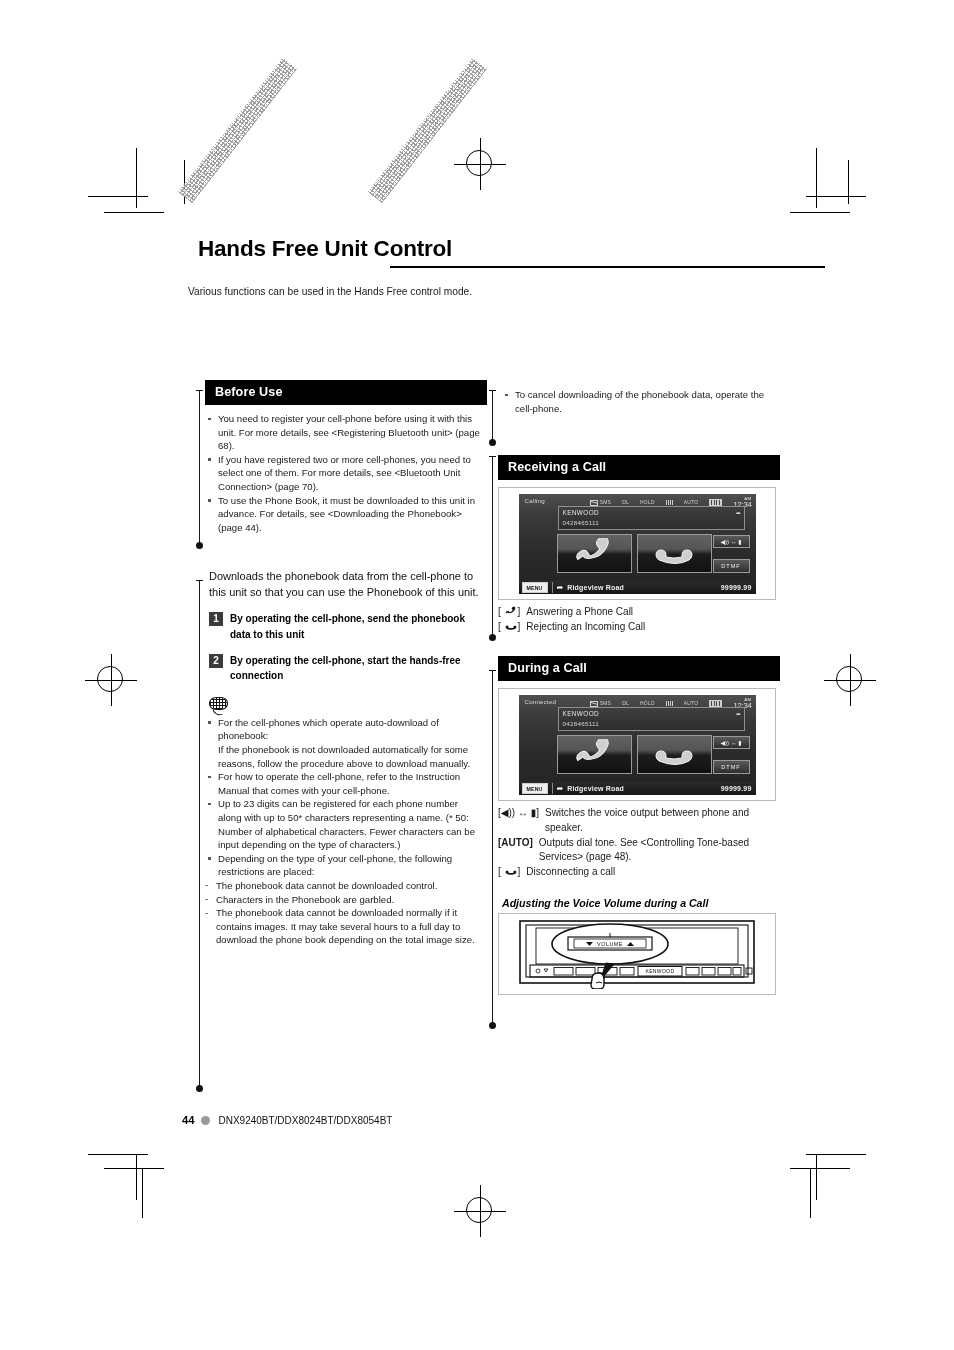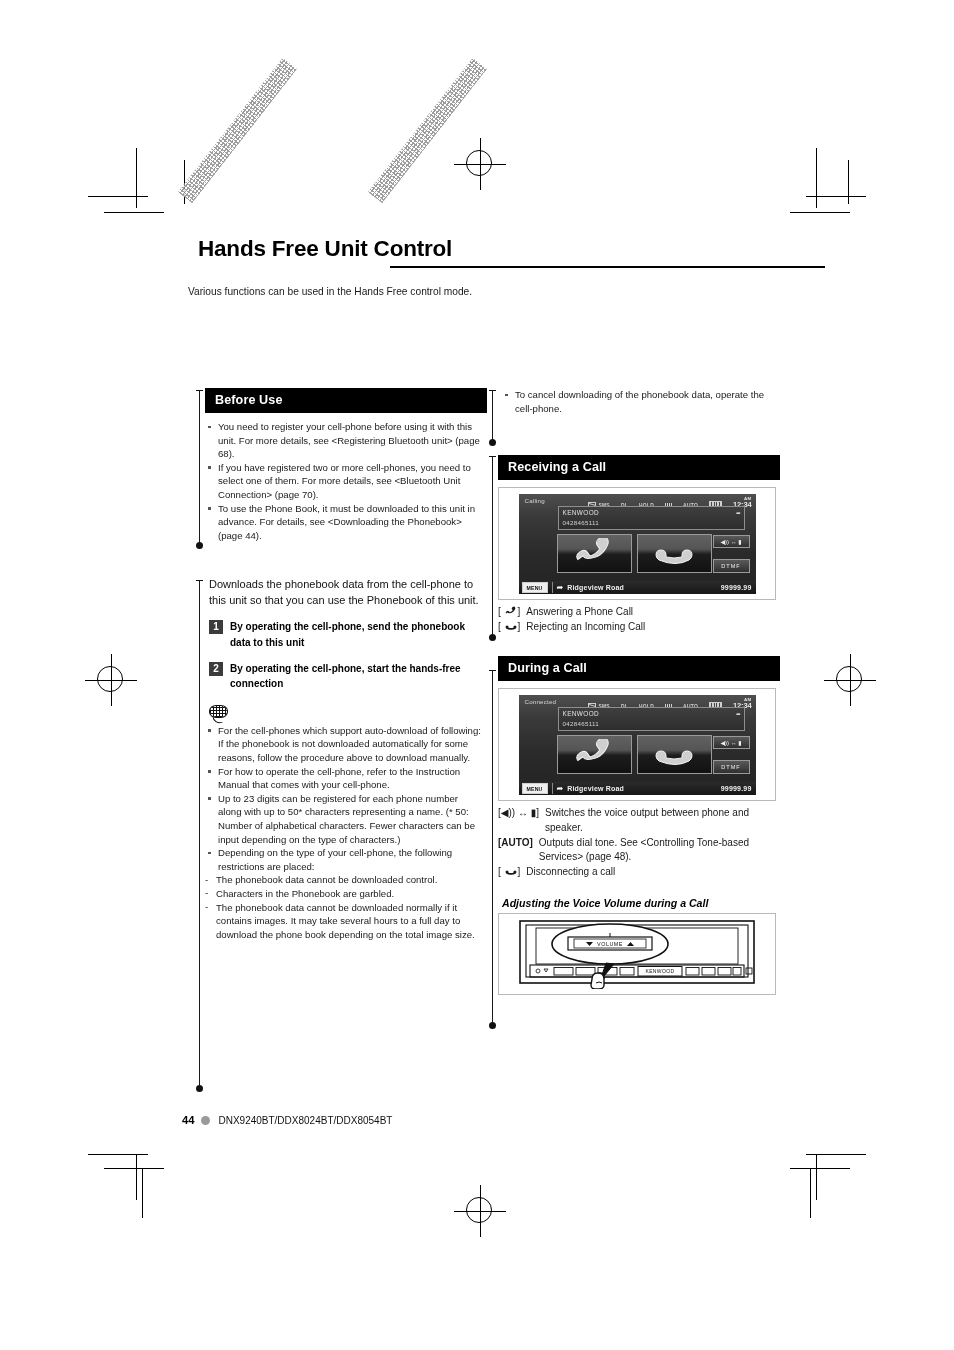--- a/index.html
+++ b/index.html
@@ -38,21 +38,21 @@
     white-space:nowrap;
   }
   .title-rule{position:absolute;left:390px;top:266px;width:435px;height:1.6px;background:#000;}
   .lead{
     position:absolute;left:188px;top:286px;font-size:10.2px;color:#1a1a1a;
     white-space:nowrap;
   }
 
   
   .col{position:absolute;width:278px;}
-  .col-left{left:205px;top:388px;}
+  .col-left{left:205px;top:380px;}
   .col-right{left:498px;top:388px;}
 
   .sec-head{
     background:#000;color:#fff;font-size:12.6px;font-weight:bold;
     padding:5px 0 6px 10px;letter-spacing:0.1px;margin-bottom:7px;
   }
   .sec-head.narrow{width:272px;}
 
   ul.bl{list-style:none;margin:0;padding:0;}
   ul.bl>li{
@@ -104,21 +104,21 @@
   .endcap{position:absolute;width:7px;height:1.2px;background:#111;}
 
   
   .shot-wrap{border:1px solid #b9b9b9;background:#fff;padding:6px 0 5px 0;}
   .shot{
     width:237px;height:100px;margin:0 auto;position:relative;
     background:linear-gradient(180deg,#4f4f4f 0%,#3a3a3a 22%,#2a2a2a 60%,#232323 100%);
     font-family:"Liberation Sans", sans-serif;color:#dcdcdc;overflow:hidden;
   }
   .shot .state{position:absolute;left:6px;top:3px;font-size:6.2px;color:#d8d8d8;letter-spacing:.2px;}
-  .shot .statbar{position:absolute;right:4px;top:3px;display:flex;align-items:flex-end;gap:11px;font-size:4.9px;color:#d0d0d0;letter-spacing:.3px;font-weight:bold;}
+  .shot .statbar{position:absolute;right:4px;top:3px;display:flex;align-items:center;gap:11px;font-size:4.9px;color:#d0d0d0;letter-spacing:.3px;}
   .shot .statbar .g{display:flex;align-items:center;gap:2px;}
   .mailglyph{display:inline-block;width:6px;height:4px;border:0.7px solid #cfcfcf;position:relative;}
   .mailglyph:after{content:"";position:absolute;left:0;top:0;width:6px;height:3px;
      border-top:0.7px solid #cfcfcf;transform:skewY(16deg);transform-origin:left top;}
   .barsglyph{display:inline-block;width:7px;height:5px;
      background:linear-gradient(90deg,#cfcfcf 0 1px,transparent 1px 2px,#cfcfcf 2px 3px,transparent 3px 4px,#cfcfcf 4px 5px,transparent 5px 6px,#cfcfcf 6px 7px);}
   .battglyph{display:inline-block;width:11px;height:5px;border:0.7px solid #cfcfcf;position:relative;
      background:repeating-linear-gradient(90deg,#cfcfcf 0 1.4px,transparent 1.4px 2.4px);}
   .clock{font-size:7.6px;line-height:7px;color:#e8e8e8;letter-spacing:-0.2px;}
   .ampm{font-size:4.4px;line-height:4px;text-align:right;color:#e8e8e8;}
@@ -257,21 +257,21 @@
       <span class="num">2</span>
       <span class="txt">By operating the cell-phone, start the hands-free connection</span>
     </div>
 
     <div class="note-icon">
       <div class="bub"></div>
         <div class="tail"></div>
     </div>
 
     <ul class="bl">
-      <li>For the cell-phones which support auto-download of following:</li>
+      <li>For the cell-phones which operate auto-download of phonebook:</li>
       <li class="nodot">If the phonebook is not downloaded automatically for some reasons, follow the procedure above to download manually.</li>
       <li>For how to operate the cell-phone, refer to the Instruction Manual that comes with your cell-phone.</li>
       <li>Up to 23 digits can be registered for each phone number along with up to 50* characters representing a name. (* 50: Number of alphabetical characters. Fewer characters can be input depending on the type of characters.)</li>
       <li>Depending on the type of your cell-phone, the following restrictions are placed:</li>
     </ul>
     <ul class="dash sub-indent">
       <li>The phonebook data cannot be downloaded control.</li>
       <li>Characters in the Phonebook are garbled.</li>
       <li>The phonebook data cannot be downloaded normally if it contains images. It may take several hours to a full day to download the phone book depending on the total image size.</li>
     </ul>

